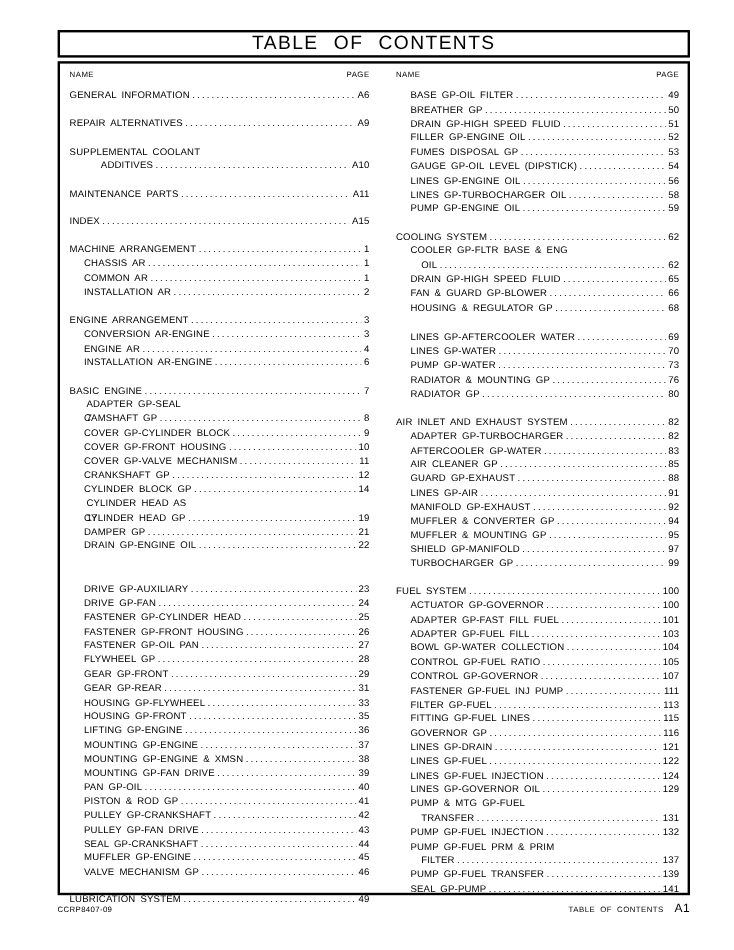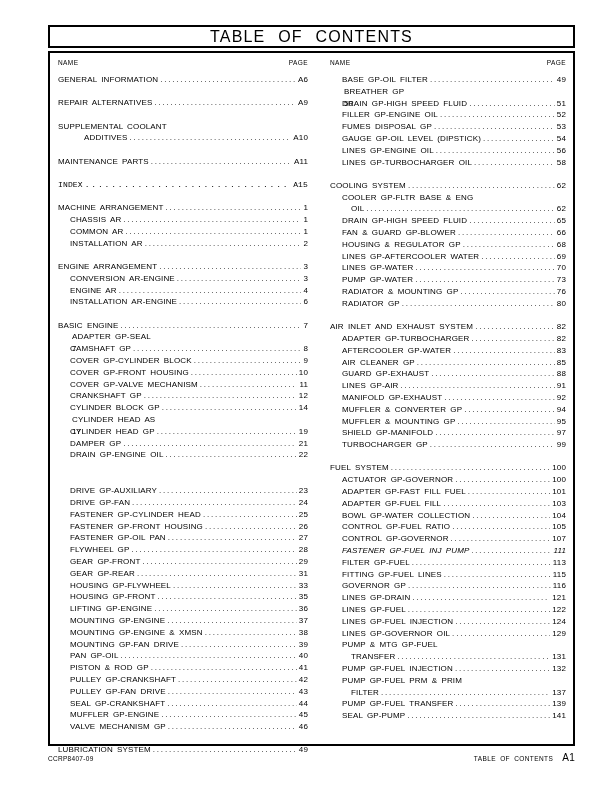--- a/index.html
+++ b/index.html
@@ -92,21 +92,21 @@
   </div>
           </div>
           <div class="block">
             <div class="entry-line" style="padding-left: 0px;">
     <span class="entry-label">MAINTENANCE PARTS</span>
     <span class="dots"></span>
     <span class="page-num">A11</span>
   </div>
           </div>
           <div class="block">
-            <div class="entry-line" style="padding-left: 0px; font-family: Liberation Mono, monospace;">
+            <div class="entry-line" style="padding-left: 0px;">
     <span class="entry-label">INDEX</span>
     <span class="dots"></span>
     <span class="page-num">A15</span>
   </div>
           </div>
           <div class="block">
             <div class="entry-line" style="padding-left: 0px;">
     <span class="entry-label">MACHINE ARRANGEMENT</span>
     <span class="dots"></span>
     <span class="page-num">1</span>
@@ -331,21 +331,21 @@
         <span>NAME</span>
         <span>PAGE</span>
       </div>
       <div class="entries">
           <div class="block">
             <div class="entry-line" style="padding-left: 12px;">
     <span class="entry-label">BASE GP-OIL FILTER</span>
     <span class="dots"></span>
     <span class="page-num">49</span>
   </div>
-            <div class="entry-line" style="padding-left: 12px; flex-direction: column;">
+            <div class="entry-line" style="padding-left: 12px;">
     <span class="entry-label">BREATHER GP</span>
     <span class="dots"></span>
     <span class="page-num">50</span>
   </div>
             <div class="entry-line" style="padding-left: 12px;">
     <span class="entry-label">DRAIN GP-HIGH SPEED FLUID</span>
     <span class="dots"></span>
     <span class="page-num">51</span>
   </div>
             <div class="entry-line" style="padding-left: 12px;">
@@ -365,20 +365,25 @@
   </div>
             <div class="entry-line" style="padding-left: 12px;">
     <span class="entry-label">LINES GP-ENGINE OIL</span>
     <span class="dots"></span>
     <span class="page-num">56</span>
   </div>
             <div class="entry-line" style="padding-left: 12px;">
     <span class="entry-label">LINES GP-TURBOCHARGER OIL</span>
     <span class="dots"></span>
     <span class="page-num">58</span>
+  </div>
+            <div class="entry-line" style="padding-left: 12px;">
+    <span class="entry-label">PUMP GP-ENGINE OIL</span>
+    <span class="dots"></span>
+    <span class="page-num">59</span>
   </div>
           </div>
           <div class="block">
             <div class="entry-line" style="padding-left: 0px;">
     <span class="entry-label">COOLING SYSTEM</span>
     <span class="dots"></span>
     <span class="page-num">62</span>
   </div>
             <div class="entry-line" style="padding-left: 12px;">
     <span class="entry-label">COOLER GP-FLTR BASE &amp; ENG</span>
@@ -397,21 +402,21 @@
             <div class="entry-line" style="padding-left: 12px;">
     <span class="entry-label">FAN &amp; GUARD GP-BLOWER</span>
     <span class="dots"></span>
     <span class="page-num">66</span>
   </div>
             <div class="entry-line" style="padding-left: 12px;">
     <span class="entry-label">HOUSING &amp; REGULATOR GP</span>
     <span class="dots"></span>
     <span class="page-num">68</span>
   </div>
-            <div class="entry-line" style="padding-left: 12px;">
+            <div class="entry-line" style="padding-left: 12px; margin-top: 13px;">
     <span class="entry-label">LINES GP-AFTERCOOLER WATER</span>
     <span class="dots"></span>
     <span class="page-num">69</span>
   </div>
             <div class="entry-line" style="padding-left: 12px;">
     <span class="entry-label">LINES GP-WATER</span>
     <span class="dots"></span>
     <span class="page-num">70</span>
   </div>
             <div class="entry-line" style="padding-left: 12px;">
@@ -516,21 +521,21 @@
             <div class="entry-line" style="padding-left: 12px;">
     <span class="entry-label">CONTROL GP-FUEL RATIO</span>
     <span class="dots"></span>
     <span class="page-num">105</span>
   </div>
             <div class="entry-line" style="padding-left: 12px;">
     <span class="entry-label">CONTROL GP-GOVERNOR</span>
     <span class="dots"></span>
     <span class="page-num">107</span>
   </div>
-            <div class="entry-line" style="padding-left: 12px; font-style: italic;">
+            <div class="entry-line" style="padding-left: 12px;">
     <span class="entry-label">FASTENER GP-FUEL INJ PUMP</span>
     <span class="dots"></span>
     <span class="page-num">111</span>
   </div>
             <div class="entry-line" style="padding-left: 12px;">
     <span class="entry-label">FILTER GP-FUEL</span>
     <span class="dots"></span>
     <span class="page-num">113</span>
   </div>
             <div class="entry-line" style="padding-left: 12px;">

